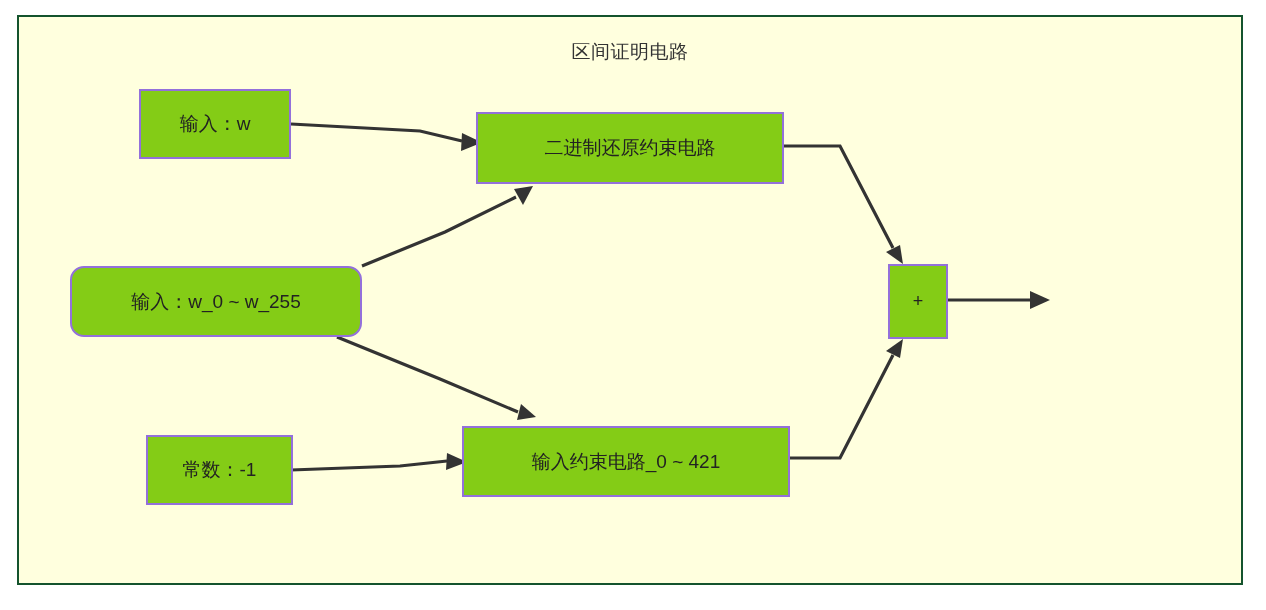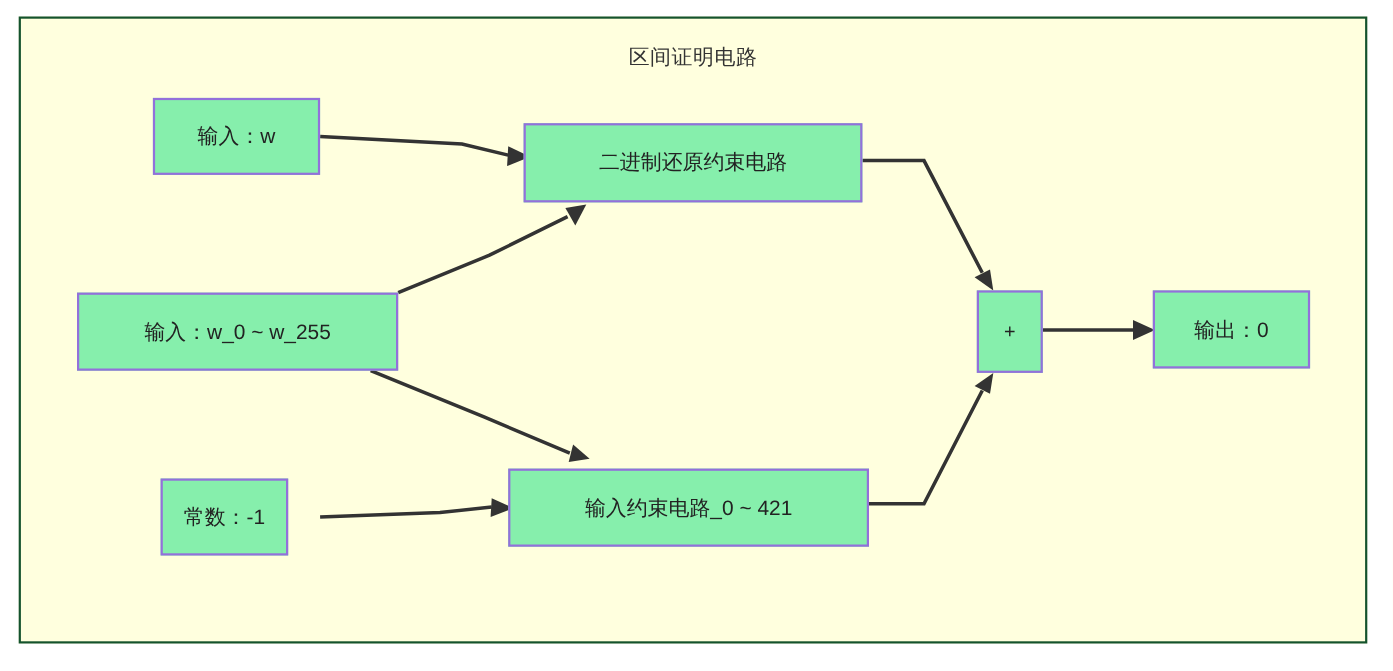--- a/index.html
+++ b/index.html
@@ -36,39 +36,39 @@
     right: 0;
     top: 22px;
     text-align: center;
     font-size: 19px;
     color: #333333;
     letter-spacing: 0.5px;
   }
   
   .node {
     position: absolute;
-    background: #86efac;
+    background: #84cc16;
     border: 2px solid #9370db;
     box-sizing: border-box;
     display: flex;
     align-items: center;
     justify-content: center;
     color: #222222;
     font-size: 19px;
     white-space: nowrap;
   }
   .node.small-op {
     font-size: 18px;
   }
   #node-input-w      { left: 139px; top: 89px;  width: 152px; height: 70px; }
   #node-binary       { left: 476px; top: 112px; width: 308px; height: 72px; }
-  #node-input-range  { left: 70px;  top: 266px; width: 292px; height: 71px; }
+  #node-input-range  { left: 70px;  top: 266px; width: 292px; height: 71px; border-radius: 14px; }
   #node-plus         { left: 888px; top: 264px; width: 60px;  height: 75px; }
   #node-output       { left: 1048px;top: 264px; width: 143px; height: 71px; }
-  #node-const        { left: 146px; top: 435px; width: 116px; height: 70px; }
+  #node-const        { left: 146px; top: 435px; width: 147px; height: 70px; }
   #node-inconstraint { left: 462px; top: 426px; width: 328px; height: 71px; }
 
   
   #edges {
     position: absolute;
     left: 0;
     top: 0;
     width: 1266px;
     height: 610px;
     pointer-events: none;
@@ -133,19 +133,18 @@
   </svg>
 
   <div class="node" id="node-input-w">输入：w</div>
 
   <div class="node" id="node-binary">二进制还原约束电路</div>
 
   <div class="node" id="node-input-range">输入：w_0 ~ w_255</div>
 
   <div class="node small-op" id="node-plus">+</div>
 
-  <div class="node" id="node-output">输出：0</div>
 
   <div class="node" id="node-const">常数：-1</div>
 
   <div class="node" id="node-inconstraint">输入约束电路_0 ~ 421</div>
 
 </div>
 
 </body></html>

